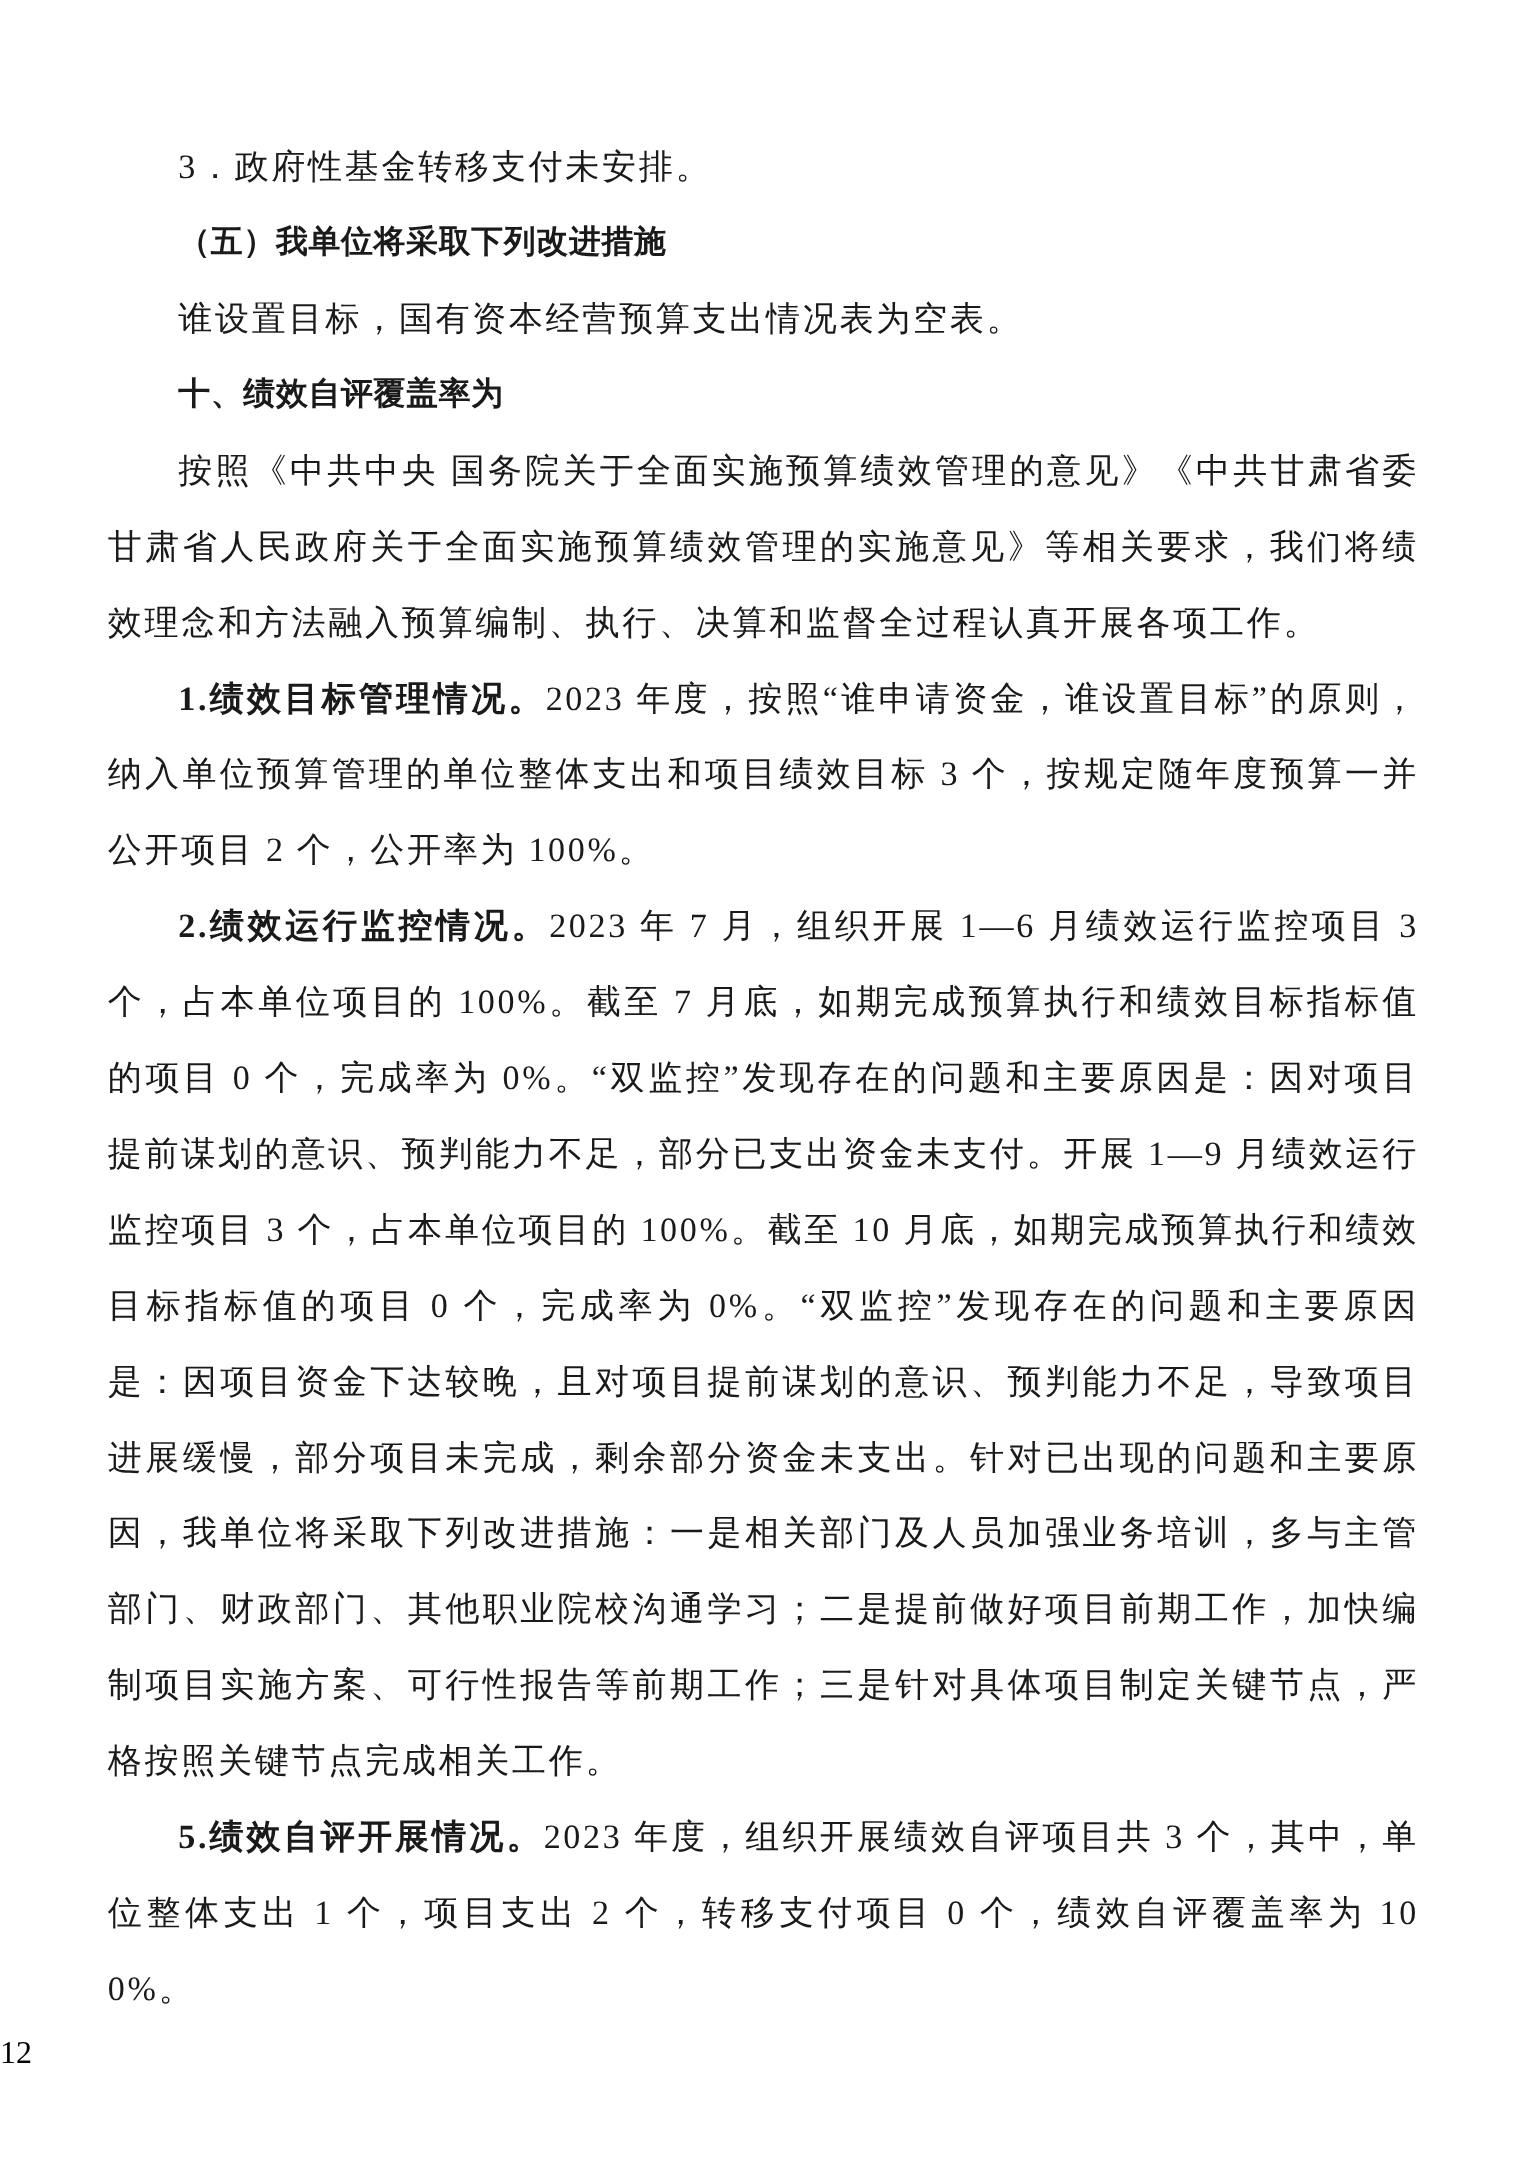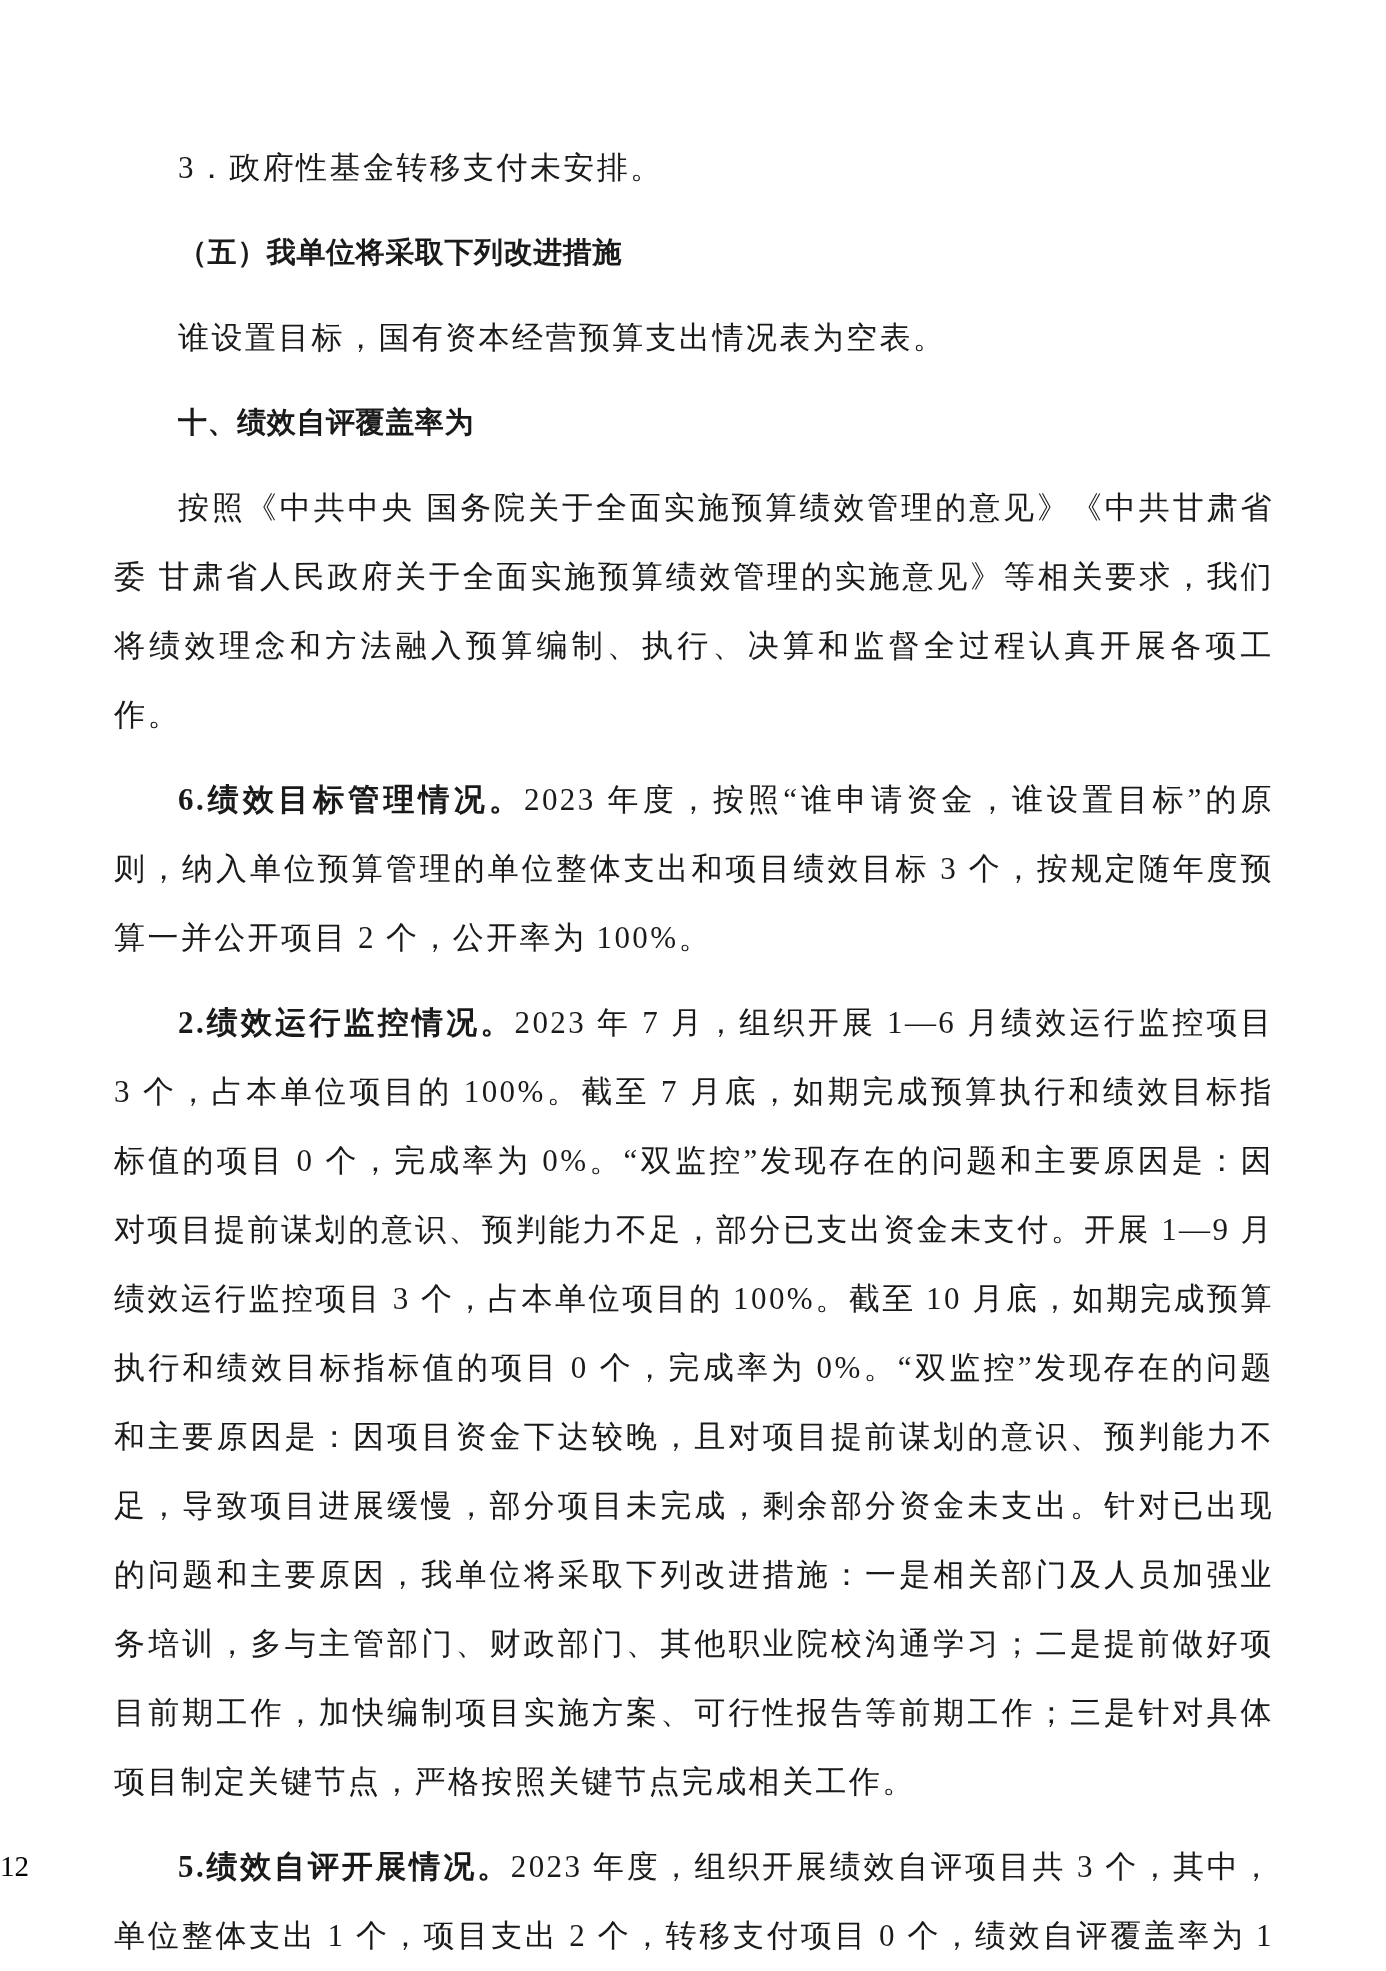--- a/index.html
+++ b/index.html
@@ -12,21 +12,21 @@
     font-family: "Liberation Serif", "DejaVu Serif", serif;
     color: #1a1a1a;
   }
   .content {
     position: absolute;
     left: 98px;
     top: 117px;
     width: 1192px;
   }
   p.para {
-    margin: 16px;
+    margin: 0;
     font-size: 31px;
     line-height: 69px;
     letter-spacing: 2.4px;
     text-align: justify;
     text-justify: inter-ideograph;
     text-indent: 64px;
     word-break: break-all;
     font-family: Liberation Serif, serif;
   }
   p.heading {
@@ -57,21 +57,21 @@
 
     <p class="para heading"><span>（五）我单位将采取下列改进措施</span></p>
 
     <p class="para"><span>谁设置目标，国有资本经营预算支出情况表为空表。</span></p>
 
     <p class="para heading"><span>十、绩效自评覆盖率为</span></p>
 
 
     <p class="para"><span>按照《中共中央 国务院关于全面实施预算绩效管理的意见》《中共甘肃省委 甘肃省人民政府关于全面实施预算绩效管理的实施意见》等相关要求，我们将绩效理念和方法融入预算编制、执行、决算和监督全过程认真开展各项工作。</span></p>
 
-    <p class="para"><b class="lead">6.绩效目标管理情况。</b><span>2023 年度，按照“谁申请资金，谁设置目标”的原则，纳入单位预算管理的单位整体支出和项目绩效目标 3 个，按规定随年度预算一并公开项目 2 个，公开率为 100%。</span></p>
+    <p class="para"><b class="lead">1.绩效目标管理情况。</b><span>2023 年度，按照“谁申请资金，谁设置目标”的原则，纳入单位预算管理的单位整体支出和项目绩效目标 3 个，按规定随年度预算一并公开项目 2 个，公开率为 100%。</span></p>
 
     <p class="para"><b class="lead">2.绩效运行监控情况。</b><span>2023 年 7 月，组织开展 1—6 月绩效运行监控项目 3 个，占本单位项目的 100%。截至 7 月底，如期完成预算执行和绩效目标指标值的项目 0 个，完成率为 0%。“双监控”发现存在的问题和主要原因是：因对项目提前谋划的意识、预判能力不足，部分已支出资金未支付。开展 1—9 月绩效运行监控项目 3 个，占本单位项目的 100%。截至 10 月底，如期完成预算执行和绩效目标指标值的项目 0 个，完成率为 0%。“双监控”发现存在的问题和主要原因是：因项目资金下达较晚，且对项目提前谋划的意识、预判能力不足，导致项目进展缓慢，部分项目未完成，剩余部分资金未支出。针对已出现的问题和主要原因，我单位将采取下列改进措施：一是相关部门及人员加强业务培训，多与主管部门、财政部门、其他职业院校沟通学习；二是提前做好项目前期工作，加快编制项目实施方案、可行性报告等前期工作；三是针对具体项目制定关键节点，严格按照关键节点完成相关工作。</span></p>
 
     <p class="para"><b class="lead">5.绩效自评开展情况。</b><span>2023 年度，组织开展绩效自评项目共 3 个，其中，单位整体支出 1 个，项目支出 2 个，转移支付项目 0 个，绩效自评覆盖率为 100%。</span></p>
 
   </div>
 
   <div class="pagenum">12</div>
 </div>
 

